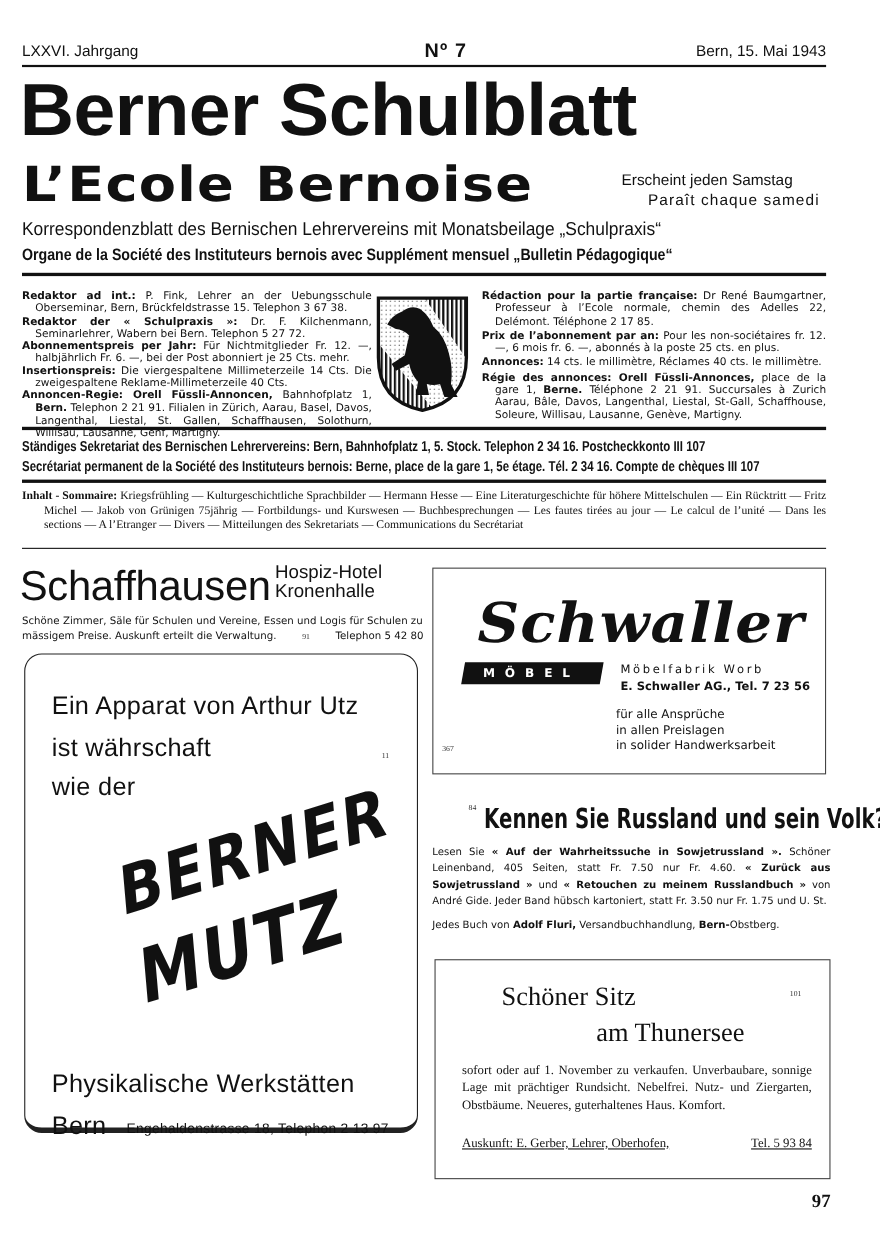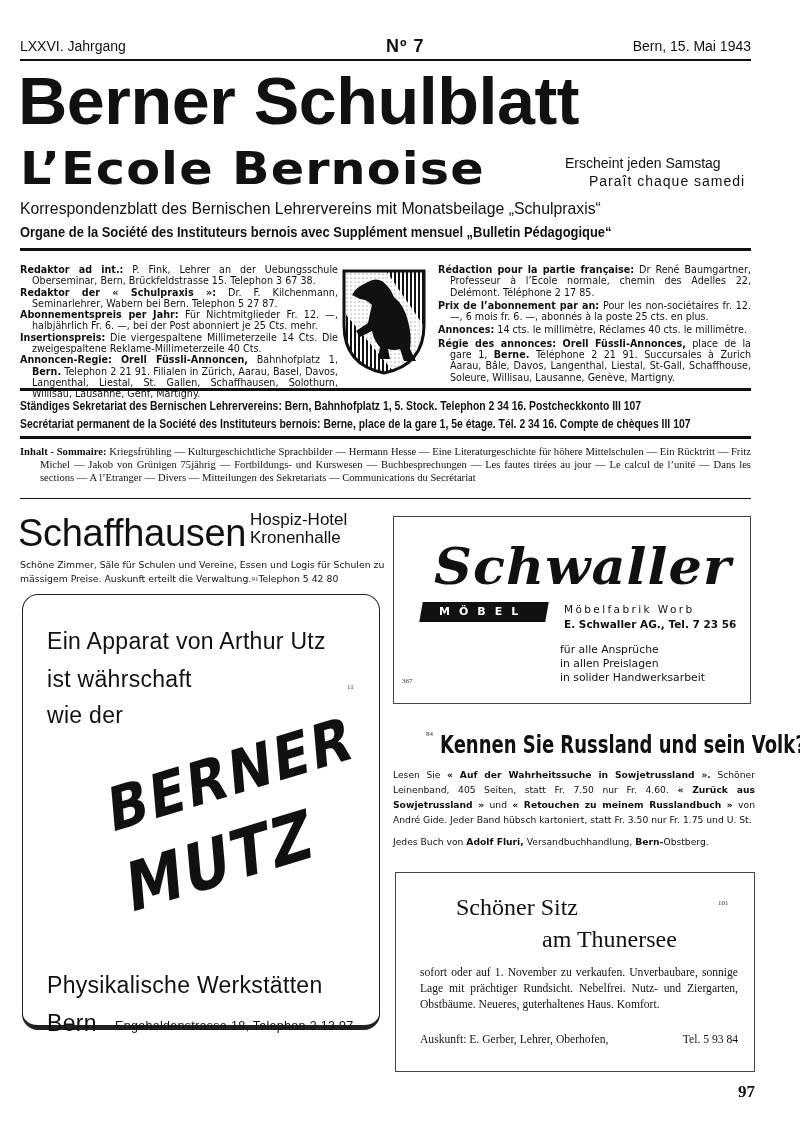--- a/index.html
+++ b/index.html
@@ -34,21 +34,21 @@
   .secr div { transform: scaleX(0.8); transform-origin: left; }
 
   .toc { left: 20px; top: 446px; width: 731px; font-family: "Liberation Serif", serif; font-size: 10.6px; line-height: 12.8px; text-align: justify; }
   .toc .lbl { font-weight: bold; }
   .toc .indent { padding-left: 20px; text-indent: -20px; }
 
   
   .schaff-big { left: 18px; top: 512px; font-size: 38px; line-height: 42px; font-family: "Liberation Sans", sans-serif; letter-spacing: -0.3px; }
   .schaff-hotel { left: 250px; top: 511px; font-size: 17px; line-height: 18px; font-family: "Liberation Sans", sans-serif; }
   .schaff-text { left: 20px; top: 558px; width: 365px; font-size: 9.3px; line-height: 14px; font-family: "DejaVu Sans", sans-serif; }
-  .schaff-text .line2 { display: flex; justify-content: flex-start; }
+  .schaff-text .line2 { display: flex; justify-content: space-between; }
   .adno { font-family: "Liberation Serif", serif; font-size: 7px; color: #333; }
 
   
   .utz { left: 22px; top: 594px; width: 358px; height: 436px; border: 1.5px solid #222; border-radius: 16px; border-bottom-width: 5px; }
   .utz .t { position: absolute; left: 24px; font-size: 23px; line-height: 28px; font-family: "Liberation Sans", sans-serif; letter-spacing: 0.3px; }
   .utz .no { position: absolute; left: 324px; top: 88px; }
   .mutz { position: absolute; left: 62px; top: 130px; width: 260px; height: 200px; }
   .mutz .w1, .mutz .w2 { position: absolute; font-family: "DejaVu Sans", sans-serif; font-weight: bold; font-size: 54px; letter-spacing: 2px; line-height: 60px; color:#111; }
   .mutz .w1 { left: 18px; top: 20px; transform: rotate(-17deg) skewX(-12deg) scaleY(1.1); }
   .mutz .w2 { left: 38px; top: 106px; transform: rotate(-17deg) skewX(-12deg) scaleY(1.15); font-size: 58px;}
@@ -69,21 +69,21 @@
   .rus-p { left: 393px; top: 767px; width: 362px; font-family: "DejaVu Sans", sans-serif; font-size: 9.2px; line-height: 15px; text-align: justify; }
   .rus-p2 { left: 393px; top: 834px; width: 362px; font-family: "DejaVu Sans", sans-serif; font-size: 9.2px; line-height: 15px; }
 
   
   .thun { left: 395px; top: 872px; width: 360px; height: 200px; border: 1px solid #444; }
   .thun .h1, .thun .h2 { position: absolute; font-family: "Liberation Serif", serif; font-weight: normal; font-size: 24px; line-height: 28px; }
   .thun .h1 { left: 60px; top: 20px; }
   .thun .h2 { left: 146px; top: 52px; }
   .thun .no { position: absolute; left: 322px; top: 26px; }
   .thun .body { position: absolute; left: 24px; top: 92px; width: 318px; font-family: "Liberation Serif", serif; font-size: 11.6px; line-height: 16px; text-align: justify; }
-  .thun .contact { position: absolute; left: 24px; top: 160px; width: 318px; font-family: "Liberation Serif", serif; font-size: 11.6px; display: flex; justify-content: space-between; }
+  .thun .contact { position: absolute; left: 24px; top: 160px; width: 318px; font-family: "Liberation Serif", serif; font-size: 11.6px; display: flex; justify-content: space-between; text-decoration: underline; }
 
   .pageno { left: 738px; top: 1082px; font-family: "Liberation Serif", serif; font-weight: bold; font-size: 17px; }
 </style>
 </head>
 <body>
 
 <div class="abs topline">
   <span class="l">LXXVI. Jahrgang</span>
   <span class="c">Nº 7</span>
   <span class="r">Bern, 15. Mai 1943</span>
@@ -95,21 +95,21 @@
 <div class="abs freq">
   <div>Erscheint jeden Samstag</div>
   <div class="fr">Paraît chaque samedi</div>
 </div>
 <div class="abs sub1">Korrespondenzblatt des Bernischen Lehrervereins mit Monatsbeilage „Schulpraxis“</div>
 <div class="abs sub2">Organe de la Société des Instituteurs bernois avec Supplément mensuel „Bulletin Pédagogique“</div>
 <div class="abs rule" style="left:20px;top:248px;width:731px;height:3px"></div>
 
 <div class="abs info info-left">
   <p><b>Redaktor ad int.:</b><span> P. Fink, Lehrer an der Uebungsschule Oberseminar, Bern, Brückfeldstrasse 15. Telephon 3 67 38.</span></p>
-  <p><b>Redaktor der « Schulpraxis »:</b><span> Dr. F. Kilchenmann, Seminarlehrer, Wabern bei Bern. Telephon 5 27 87.</span></p>
+  <p><b>Redaktor der « Schulpraxis »:</b><span> Dr. F. Kilchenmann, Seminarlehrer, Wabern bei Bern. Telephon 5 27 72.</span></p>
   <p><b>Abonnementspreis per Jahr:</b><span> Für Nichtmitglieder Fr. 12. —, halbjährlich Fr. 6. —, bei der Post abonniert je 25 Cts. mehr.</span></p>
   <p><b>Insertionspreis:</b><span> Die viergespaltene Millimeterzeile 14 Cts. Die zweigespaltene Reklame-Millimeterzeile 40 Cts.</span></p>
   <p><b>Annoncen-Regie:</b><b> Orell Füssli-Annoncen,</b><span> Bahnhofplatz 1, </span><b>Bern.</b><span> Telephon 2 21 91. Filialen in Zürich, Aarau, Basel, Davos, Langenthal, Liestal, St. Gallen, Schaffhausen, Solothurn, Willisau, Lausanne, Genf, Martigny.</span></p>
 </div>
 
 <div class="abs crest">
   <svg width="92" height="112" viewBox="0 0 92 112">
     <defs>
       <pattern id="stripes" width="4" height="4" patternUnits="userSpaceOnUse">
         <rect width="2" height="4" fill="#111"></rect>

